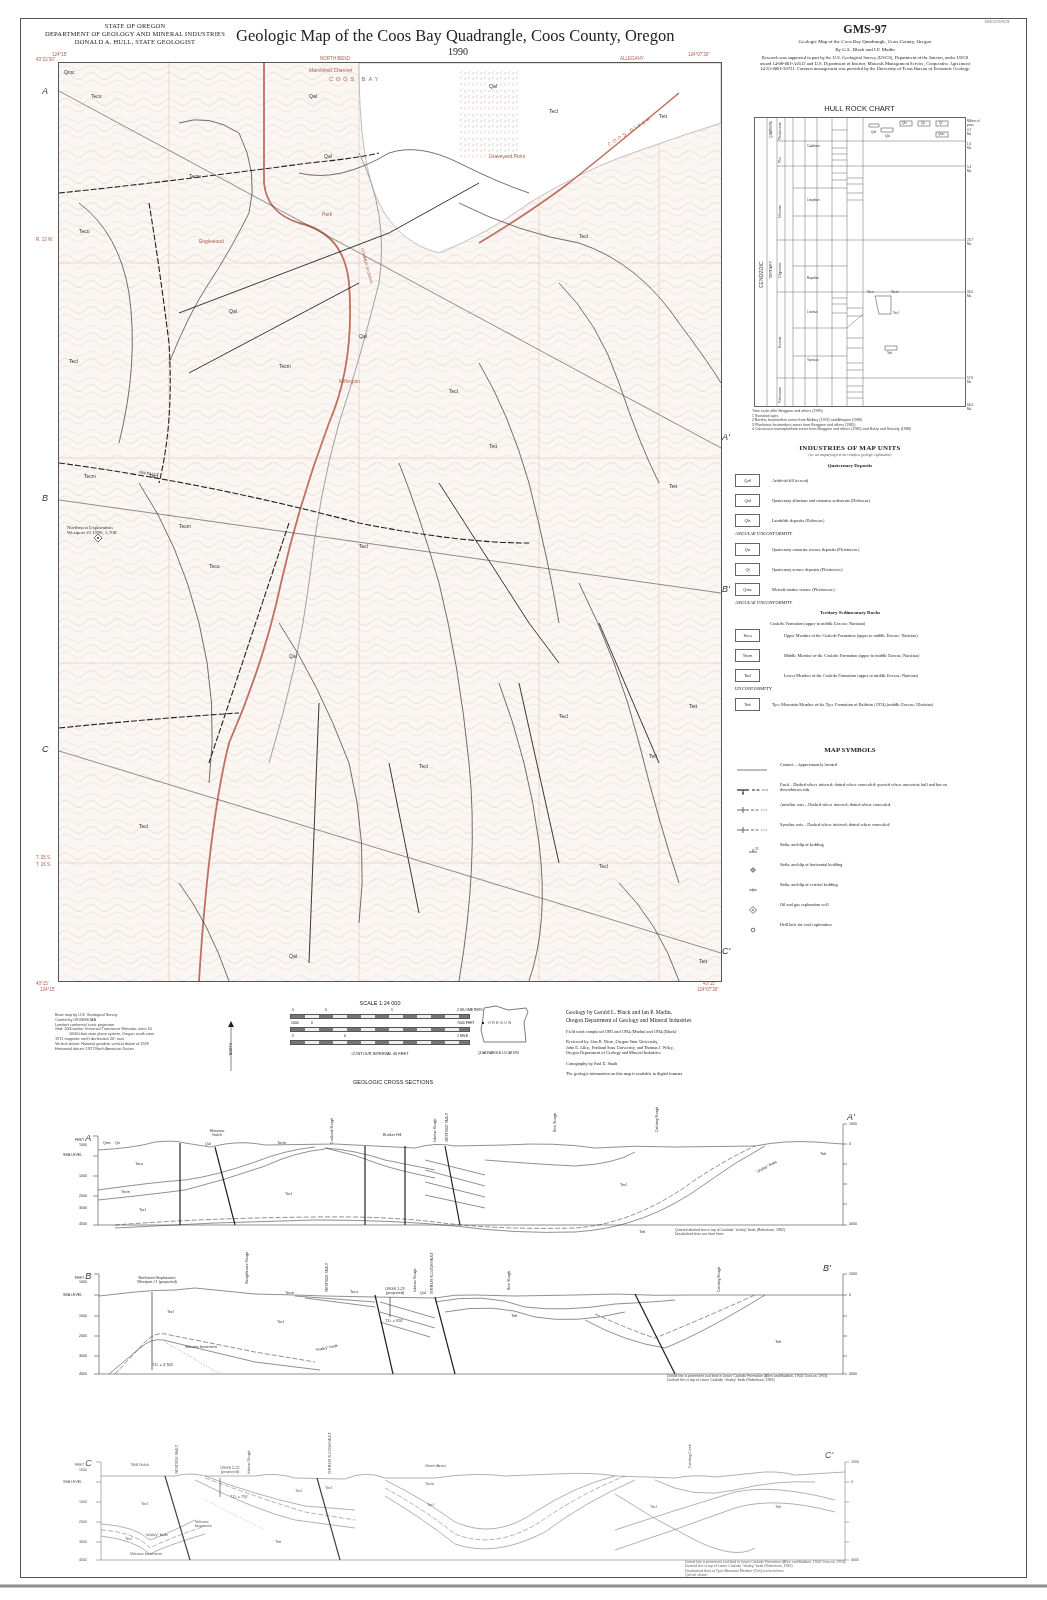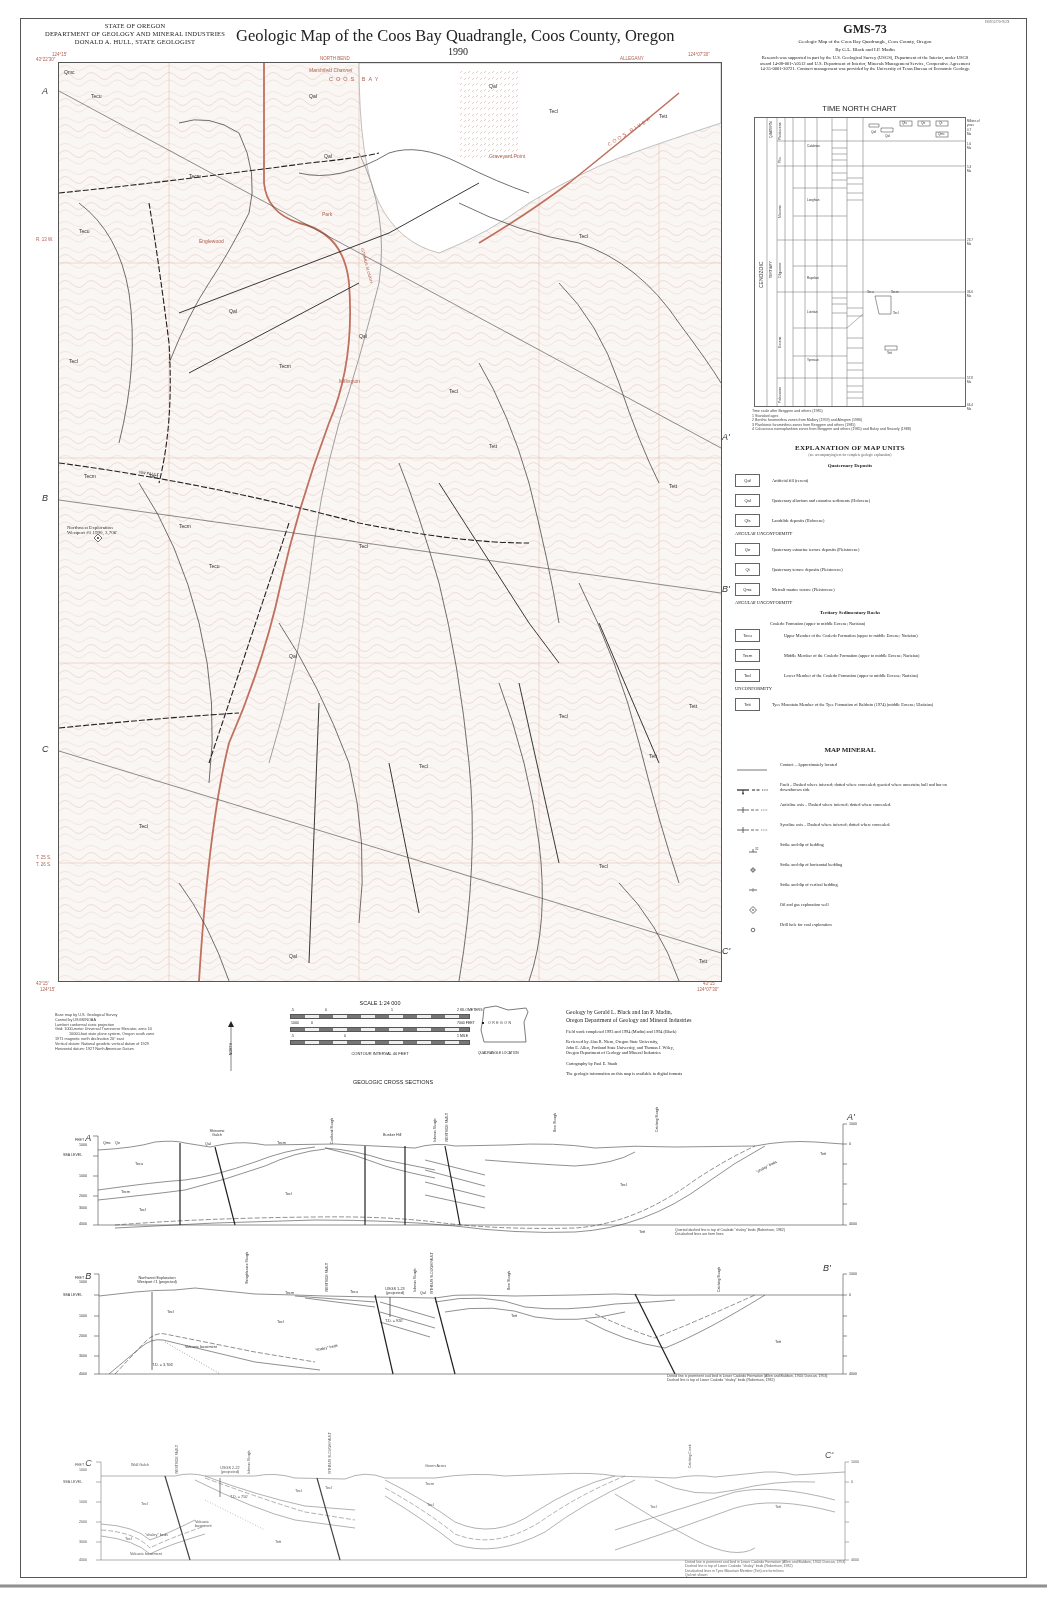--- a/index.html
+++ b/index.html
@@ -73,21 +73,21 @@
 
 <div class="agency">
   <div>STATE OF OREGON</div>
   <div>DEPARTMENT OF GEOLOGY AND MINERAL INDUSTRIES</div>
   <div>DONALD A. HULL, STATE GEOLOGIST</div>
 </div>
 <div class="title">Geologic Map of the Coos Bay Quadrangle, Coos County, Oregon</div>
 <div class="year">1990</div>
 
 <div class="gms">
-  <div class="code">GMS-73</div>
+  <div class="code">GMS-97</div>
   <div class="sub">Geologic Map of the Coos Bay Quadrangle, Coos County, Oregon</div>
   <div class="auth">By G.L. Black and I.P. Madin</div>
   <div class="research">Research was supported in part by the U.S. Geological Survey (USGS), Department of the Interior, under USGS award 14-08-001-A0512 and U.S. Department of Interior, Minerals Management Service, Cooperative Agreement 14-35-0001-30721. Contract management was provided by the University of Texas Bureau of Economic Geology.</div>
 </div>
 
 <div class="edge-lbl" style="left:36px;top:57px;">43°22'30"</div>
 <div class="edge-lbl" style="left:52px;top:52px;">124°15'</div>
 <div class="edge-lbl" style="left:688px;top:52px;">124°07'30"</div>
 <div class="edge-lbl" style="left:36px;top:981px;">43°15'</div>
 <div class="edge-lbl" style="left:40px;top:987px;">124°15'</div>
@@ -217,21 +217,21 @@
   <div class="maplbl" style="left:545px;top:65px;color:#b06050;transform:rotate(-32deg);letter-spacing:2px;">COOS RIVER</div>
   <div class="maplbl" style="left:140px;top:175px;color:#b06050;">Englewood</div>
   <div class="maplbl" style="left:280px;top:315px;color:#b06050;">Millington</div>
   <div class="maplbl" style="left:263px;top:148px;color:#b06050;">Park</div>
   <div class="maplbl" style="left:8px;top:462px;width:60px;font-family:'Liberation Serif',serif;">Northwest Exploration Westport #1 1990, 3,706'</div>
   <div class="maplbl" style="left:80px;top:408px;font-size:4px;transform:rotate(8deg);">NW FAULT</div>
   <div class="maplbl" style="left:290px;top:200px;color:#b06050;transform:rotate(75deg);font-size:4px;">ISTHMUS SLOUGH</div>
 </div>
 
 <div class="trc">
-  <h3>TIME NORTH CHART</h3>
+  <h3>HULL ROCK CHART</h3>
   <div class="trc-grid">
     <svg width="210" height="288" viewBox="0 0 210 288">
       <g stroke="#666" stroke-width="0.5" fill="none">
         <line x1="12" y1="0" x2="12" y2="288"></line>
         <line x1="22" y1="0" x2="22" y2="288"></line>
         <line x1="30" y1="0" x2="30" y2="288"></line>
         <line x1="38" y1="0" x2="38" y2="288"></line>
         <line x1="50" y1="0" x2="50" y2="288"></line>
         <line x1="62" y1="0" x2="62" y2="288"></line>
         <line x1="77" y1="0" x2="77" y2="288"></line>
@@ -299,21 +299,21 @@
   <div class="trc-notes">
     <div>Time scale after Berggren and others (1985)</div>
     <div>1 Standard ages</div>
     <div>2 Benthic foraminifera zones from Mallory (1959) and Almgren (1986)</div>
     <div>3 Planktonic foraminifera zones from Berggren and others (1985)</div>
     <div>4 Calcareous nannoplankton zones from Berggren and others (1985) and Bukry and Snavely (1988)</div>
   </div>
 </div>
 
 <div class="expl">
-  <h2>EXPLANATION OF MAP UNITS</h2>
+  <h2>INDUSTRIES OF MAP UNITS</h2>
   <div class="note">(see accompanying text for complete geologic explanation)</div>
   <h4>Quaternary Deposits</h4>
   <div class="unit-row">
       <div class="unit-box">Qaf</div>
       <div class="unit-desc">Artificial fill (recent)</div>
     </div>
   <div class="unit-row">
       <div class="unit-box">Qal</div>
       <div class="unit-desc">Quaternary alluvium and estuarine sediments (Holocene)</div>
     </div>
@@ -350,21 +350,21 @@
       <div class="unit-desc indent">Lower Member of the Coaledo Formation (upper to middle Eocene; Narizian)</div>
     </div>
   <div class="unconf" style="font-style:normal;">UNCONFORMITY</div>
   <div class="unit-row">
       <div class="unit-box">Tett</div>
       <div class="unit-desc">Tyee Mountain Member of the Tyee Formation of Baldwin (1974) (middle Eocene; Ulatisian)</div>
     </div>
 </div>
 
 <div class="symbols">
-  <h2>MAP MINERAL</h2>
+  <h2>MAP SYMBOLS</h2>
   <div class="sym-row">
     <div class="sym-ico"><svg width="35" height="10">
           <line x1="2" y1="4" x2="32" y2="4" stroke="#555" stroke-width="0.8"></line>
         </svg></div>
     <div class="sym-desc">Contact – Approximately located</div>
   </div>
   <div class="sym-row">
     <div class="sym-ico"><svg width="35" height="10">
           <path d="M2 4 H14" stroke="#222" stroke-width="1.2"></path>
           <path d="M8 4 V7" stroke="#222" stroke-width="0.8"></path>

